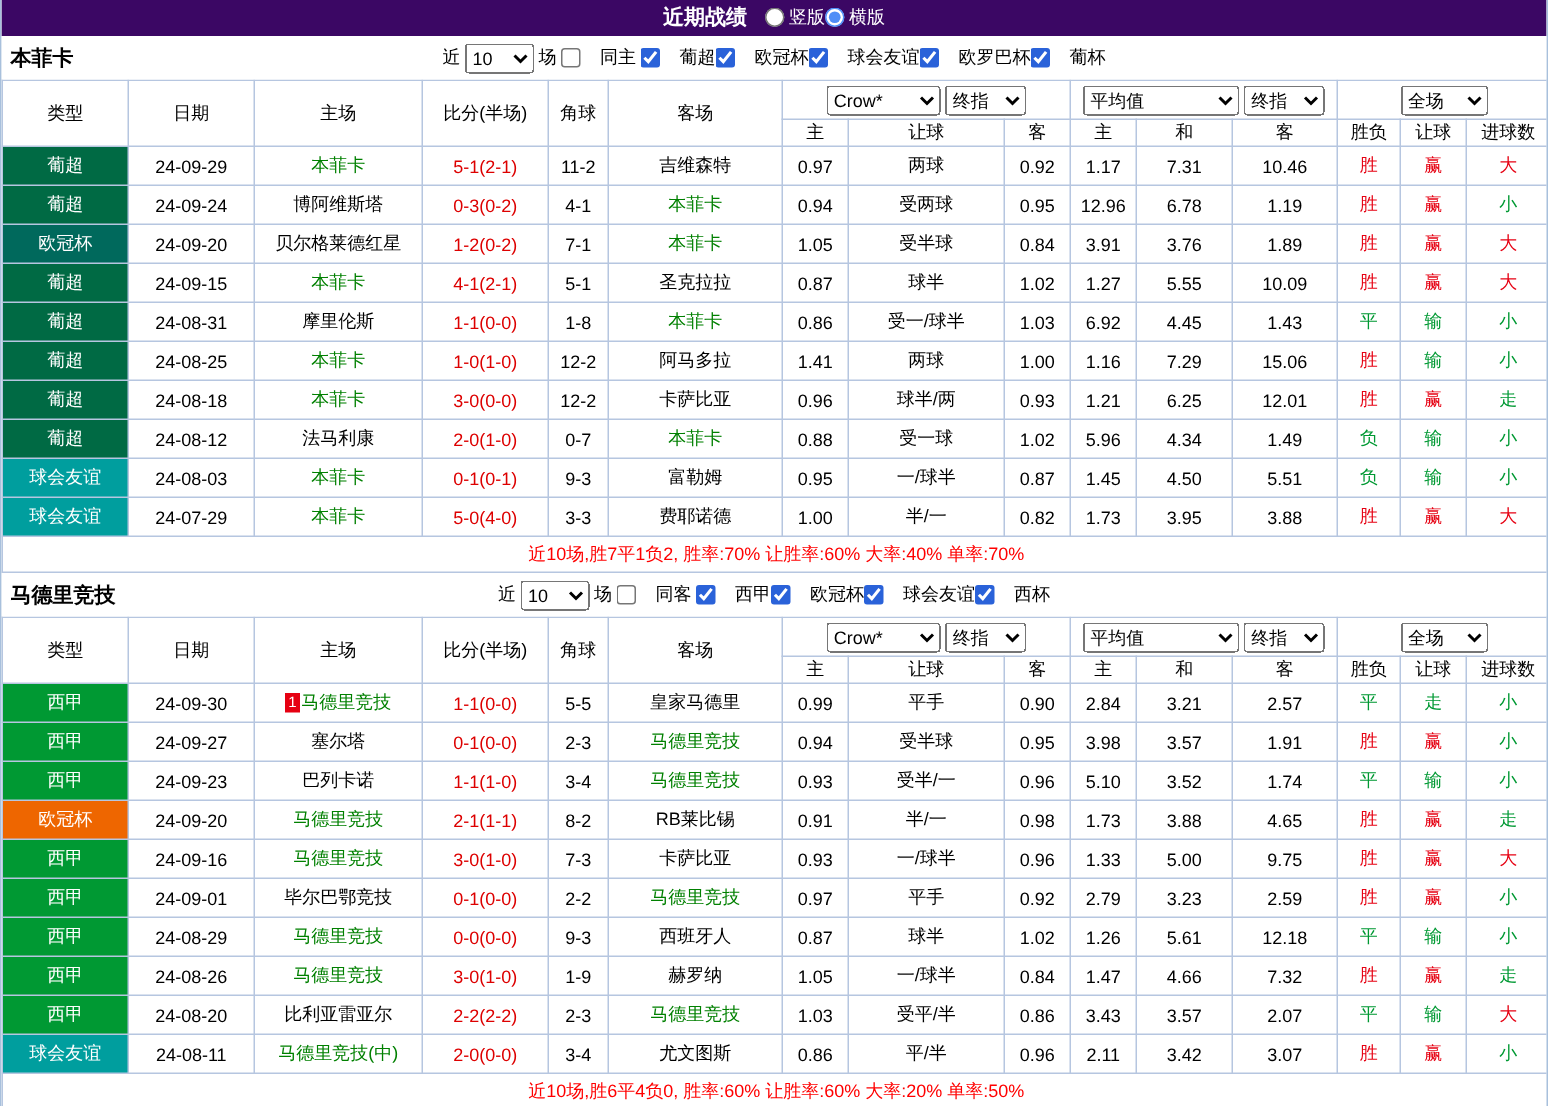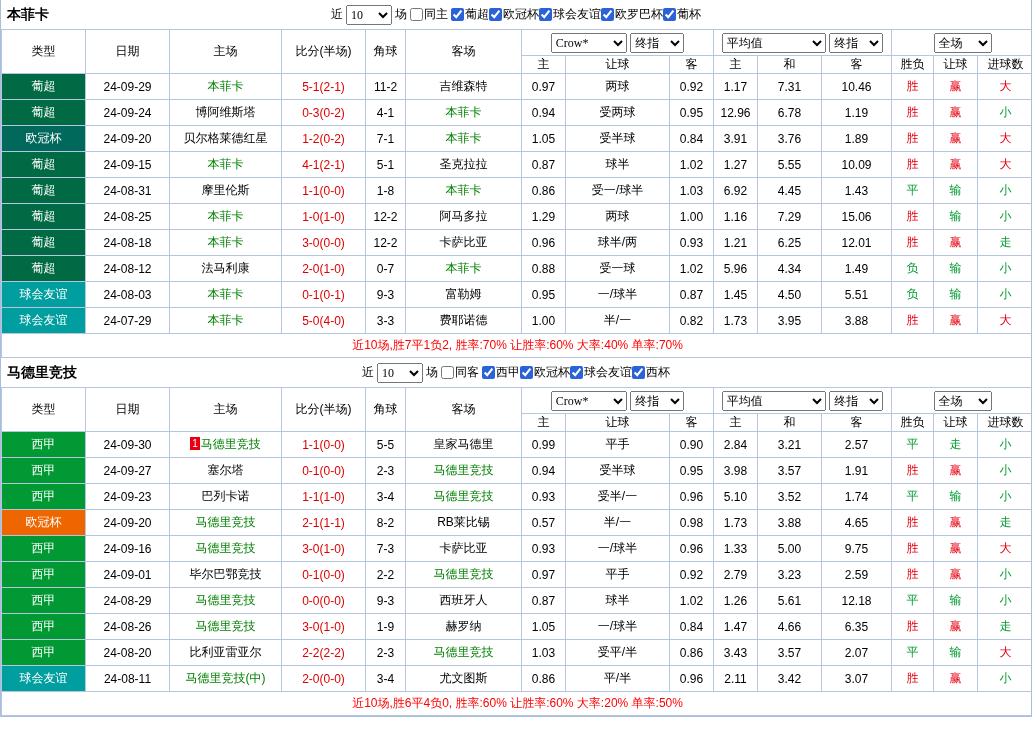--- a/index.html
+++ b/index.html
@@ -17,22 +17,22 @@
   .page{width:1032px;border:1px solid #a8c0dc;border-top:none;overflow:hidden}
   .topbar{height:24px;background:var(--bar-bg);display:flex;align-items:center;justify-content:center;gap:12px}
   .topbar .title{color:#fff;font-weight:bold;font-size:14px}
   .radio-label{display:inline-flex;align-items:center;gap:3px;color:#fff;font-size:12px;cursor:pointer}
   input[type=radio]{accent-color:#4f8ef7;width:13px;height:13px}
   input[type=checkbox]{accent-color:#2a62d9;width:13px;height:13px}
   .team-section{width:100%}
   .filter-row{position:relative;height:29px;display:flex;align-items:center;background:#fff}
   .team-name{position:absolute;left:6px;font-weight:bold;font-size:14px;color:#000}
   .filter-controls{margin:0 auto;display:flex;align-items:center;gap:3px;font-size:12px}
-  .cb-label{display:inline-flex;align-items:center;gap:1px;cursor:pointer}
-  .sel{font-size:12px;height:20px;font-family:Liberation Serif, serif}
+  .cb-label{display:inline-flex;align-items:center;gap:13px;cursor:pointer}
+  .sel{font-size:12px;height:20px;font-family:Liberation Sans, sans-serif}
   .sel-count{width:46px}
   .sel-src{width:76px}
   .sel-kind{width:54px}
   .sel-avg{width:104px}
   .sel-scope{width:58px}
   table.stats{width:100%;border-collapse:collapse;table-layout:fixed;font-size:12px}
   .stats th,.stats td{border:1px solid var(--border);text-align:center;white-space:nowrap;overflow:hidden;padding:0}
   .stats thead .h1 th{height:26px;font-weight:normal}
   .stats thead .h2 th{height:18px;font-weight:normal}
   .stats tbody td{height:26px}
@@ -41,20 +41,30 @@
   td.score{color:var(--score-red)}
   .c-r{color:var(--res-red)}
   .c-g{color:var(--res-green)}
   td.summary{color:var(--summary-red);height:24px}
   .rank{display:inline-block;background:#e60012;color:#fff;font-size:10px;line-height:13px;padding:0 2px;margin-right:1px;vertical-align:1px}
 </style>
 </head>
 <body>
 
 <div class="page">
+  <div class="topbar">
+    <span class="title">近期战绩</span>
+    <span id="view-toggle"><label class="radio-label">
+          <input type="radio" name="view" style="">
+          <span>竖版</span>
+        </label><label class="radio-label">
+          <input type="radio" name="view" checked="" style="">
+          <span>横版</span>
+        </label></span>
+  </div>
   <div id="sections">
   <section class="team-section">
     <div class="filter-row">
       <span class="team-name">本菲卡</span>
       <div class="filter-controls">
         <span>近</span>
         <select class="sel sel-count"><option>10</option></select>
         <span>场</span>
         <label class="cb-label">
           <input type="checkbox" style="">
@@ -214,21 +224,21 @@
               <td class="c-g">输</td>
               <td class="c-g">小</td>
             </tr>
             <tr>
               <td class="league" style="background: rgb(0, 106, 68);">葡超</td>
               <td>24-08-25</td>
               <td><span class="team">本菲卡</span></td>
               <td class="score">1-0(1-0)</td>
               <td>12-2</td>
               <td><span>阿马多拉</span></td>
-              <td>1.29</td>
+              <td>1.41</td>
               <td>两球</td>
               <td>1.00</td>
               <td>1.16</td>
               <td>7.29</td>
               <td>15.06</td>
               <td class="c-r">胜</td>
               <td class="c-g">输</td>
               <td class="c-g">小</td>
             </tr>
             <tr>
@@ -436,21 +446,21 @@
               <td class="c-g">输</td>
               <td class="c-g">小</td>
             </tr>
             <tr>
               <td class="league" style="background: rgb(238, 102, 0);">欧冠杯</td>
               <td>24-09-20</td>
               <td><span class="team">马德里竞技</span></td>
               <td class="score">2-1(1-1)</td>
               <td>8-2</td>
               <td><span>RB莱比锡</span></td>
-              <td>0.57</td>
+              <td>0.91</td>
               <td>半/一</td>
               <td>0.98</td>
               <td>1.73</td>
               <td>3.88</td>
               <td>4.65</td>
               <td class="c-r">胜</td>
               <td class="c-r">赢</td>
               <td class="c-g">走</td>
             </tr>
             <tr>
@@ -509,21 +519,21 @@
               <td>24-08-26</td>
               <td><span class="team">马德里竞技</span></td>
               <td class="score">3-0(1-0)</td>
               <td>1-9</td>
               <td><span>赫罗纳</span></td>
               <td>1.05</td>
               <td>一/球半</td>
               <td>0.84</td>
               <td>1.47</td>
               <td>4.66</td>
-              <td>6.35</td>
+              <td>7.32</td>
               <td class="c-r">胜</td>
               <td class="c-r">赢</td>
               <td class="c-g">走</td>
             </tr>
             <tr>
               <td class="league" style="background: rgb(0, 153, 51);">西甲</td>
               <td>24-08-20</td>
               <td><span>比利亚雷亚尔</span></td>
               <td class="score">2-2(2-2)</td>
               <td>2-3</td>

